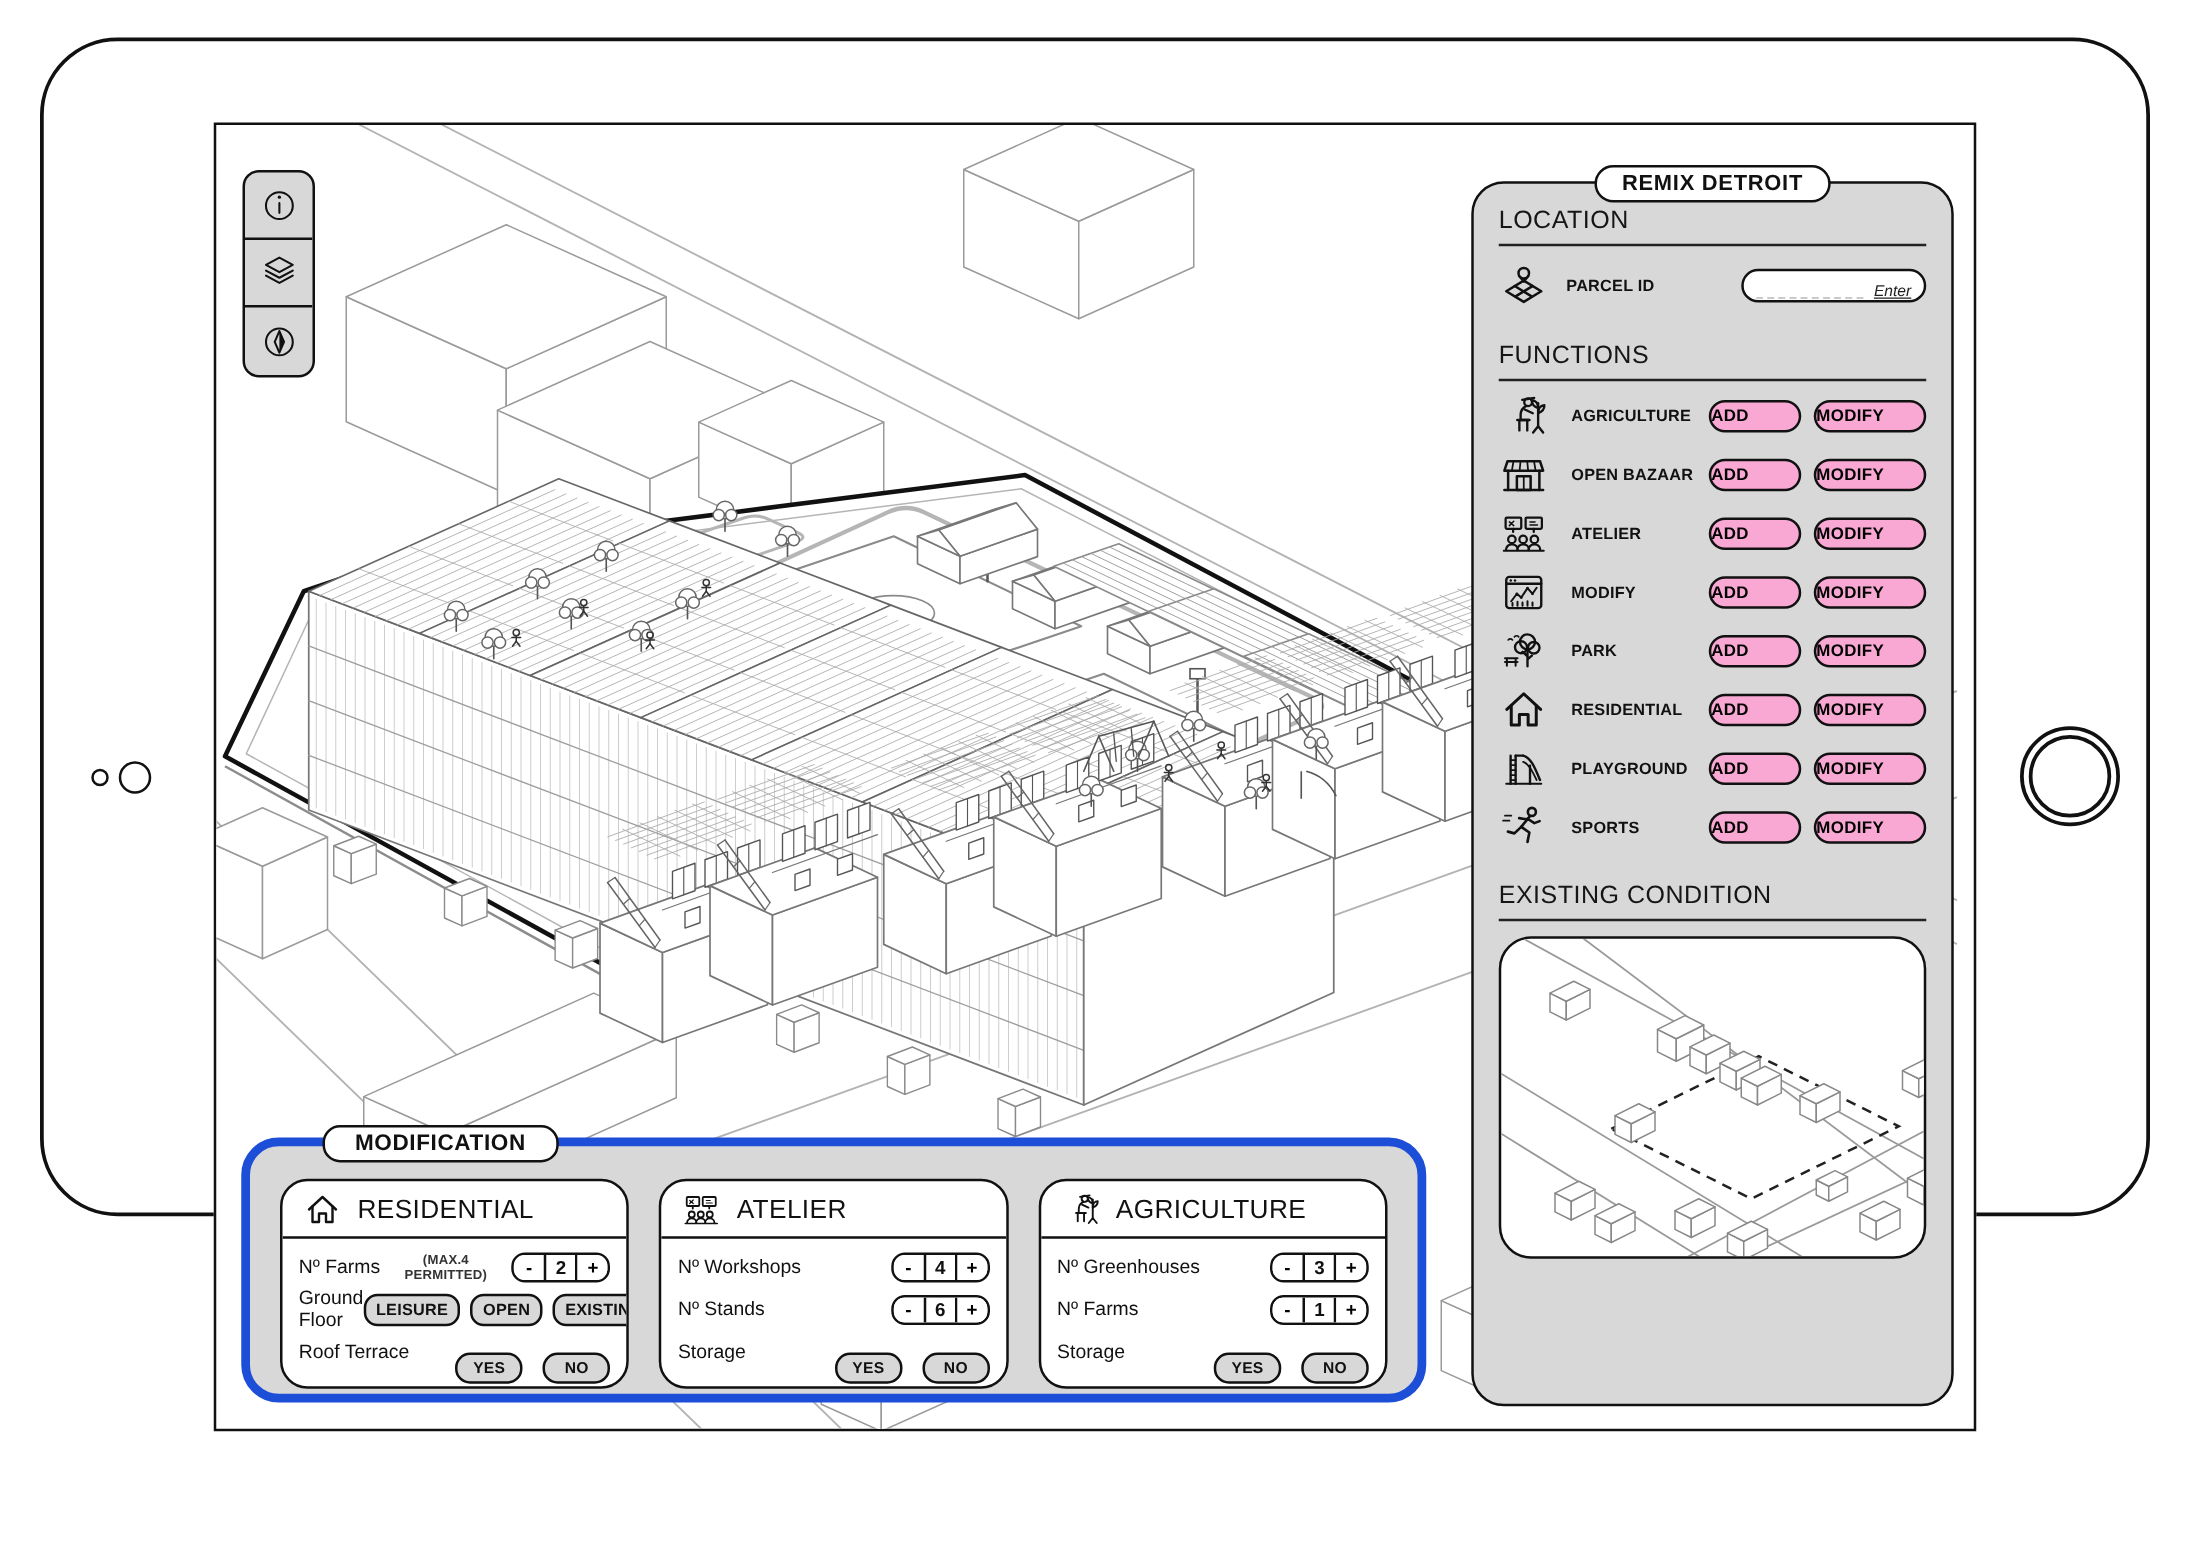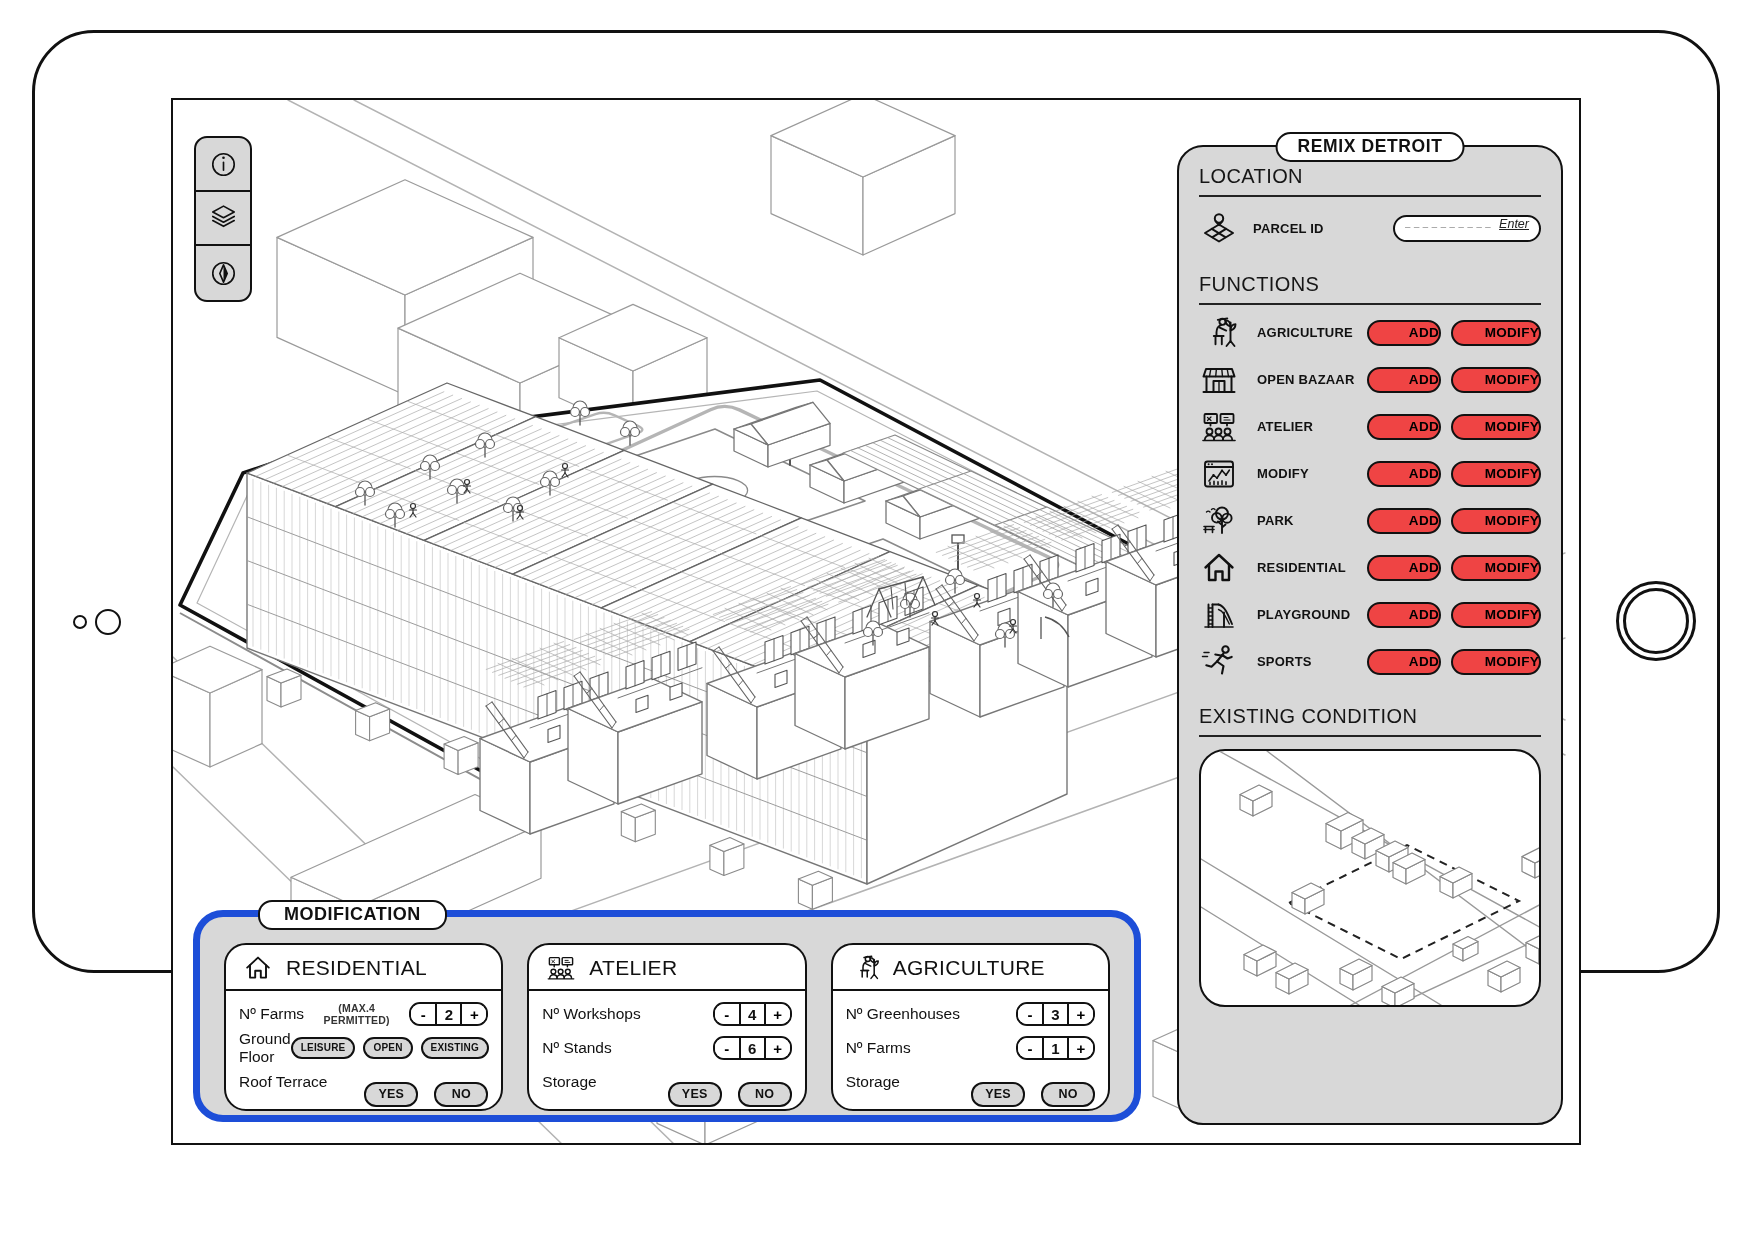--- a/index.html
+++ b/index.html
@@ -23,46 +23,46 @@
   .ic{stroke:#111;fill:none;}
   .tb-icon{width:33px;height:33px;}
 
   
   .panel{position:absolute;left:1004px;top:45px;width:386px;height:980px;background:#d8d8d8;border:2.6px solid #111;border-radius:26px;padding:10px 20px 0 20px;}
   .panel-title{position:absolute;top:-15px;left:50%;transform:translateX(-50%);background:#fff;border:2.5px solid #111;border-radius:15px;padding:2px 20px 3px;font-size:17.5px;font-weight:700;letter-spacing:.6px;white-space:nowrap;}
   .sec-head{font-size:20px;font-weight:400;letter-spacing:.4px;color:#161616;border-bottom:2px solid #222;padding:8px 2px 7px 0;margin:0 0 4px 0;}
   .loc-row{display:grid;grid-template-columns:46px 1fr 148px;align-items:center;column-gap:8px;height:54px;}
   .loc-icon{width:40px;height:40px;}
   .lbl{font-weight:700;font-size:13px;letter-spacing:.2px;}
-  .field{height:27px;border:2px solid #111;border-radius:14px;background:#fff;display:flex;align-items:flex-start;justify-content:space-between;padding:0 10px;cursor:text;}
+  .field{height:27px;border:2px solid #111;border-radius:14px;background:#fff;display:flex;align-items:flex-end;justify-content:space-between;padding:0 10px;cursor:text;}
   .dashes{color:#777;font-size:9.5px;letter-spacing:.5px;white-space:nowrap;overflow:hidden;}
   .action{font-style:italic;font-size:12.5px;text-decoration:underline;color:#222;margin-left:6px;}
   .fn-row{display:grid;grid-template-columns:48px 1fr 74px 90px;align-items:center;column-gap:10px;height:47px;}
   .fn-icon{width:40px;height:40px;}
-  .btn{border:2.2px solid #111;border-radius:13px;background:#ef4444;font-weight:700;font-size:13.5px;text-align:right;padding:3px 0 4px;letter-spacing:.3px;cursor:pointer;font-family:inherit;}
+  .btn{border:2.2px solid #111;border-radius:13px;background:#f9a8d4;font-weight:700;font-size:13.5px;text-align:left;padding:3px 0 4px;letter-spacing:.3px;cursor:pointer;font-family:inherit;}
   .map-wrap{margin-top:12px;width:100%;height:258px;background:#fff;border:2.5px solid #111;border-radius:26px;overflow:hidden;}
 
   
   .mod{position:absolute;left:20px;top:810px;width:948px;height:212px;background:#d8d8d8;border:7px solid #1d4ed8;border-radius:30px;}
   .mod-title{position:absolute;top:-17px;left:58px;background:#fff;border:2.5px solid #111;border-radius:14px;padding:2px 24px 3px;font-size:18px;font-weight:700;letter-spacing:.5px;}
   .cards{display:flex;gap:24px;padding:26px 24px 16px;}
   .card{width:284px;background:#fff;border:2.5px solid #111;border-radius:22px;overflow:hidden;}
   .card-head{display:flex;align-items:center;gap:12px;padding:7px 16px 5px;border-bottom:2.5px solid #111;}
   .card-icon{width:32px;height:32px;}
   .card-title{font-size:21px;letter-spacing:.3px;}
   .card-body{padding:6px 13px 10px;}
   .crow{display:flex;align-items:center;height:34px;}
   .crow .rlabel{font-size:15.5px;color:#111;}
   .note{flex:1;text-align:center;font-size:10.5px;font-weight:700;color:#333;letter-spacing:.2px;}
   .sp{flex:1;}
   .stepper{display:flex;align-items:stretch;height:24px;border:2.2px solid #111;border-radius:11px;background:#fff;overflow:hidden;}
   .st-btn{width:24px;display:flex;align-items:center;justify-content:center;font-size:15px;font-weight:600;cursor:pointer;background:#fff;border:none;font-family:inherit;padding:0;}
   .st-val{width:27px;display:flex;align-items:center;justify-content:center;font-size:15px;font-weight:600;border-left:2px solid #111;border-right:2px solid #111;}
   .pills{display:flex;gap:8px;}
-  .pill{background:#d8d8d8;border:2.2px solid #111;border-radius:11px;font-size:10px;font-weight:700;padding:3px 8px 4px;cursor:pointer;letter-spacing:.2px;}
+  .pill{background:#d8d8d8;border:2.2px solid #111;border-radius:11px;font-size:13px;font-weight:700;padding:3px 8px 4px;cursor:pointer;letter-spacing:.2px;}
   .yn{display:flex;gap:16px;margin-top:25px;}
   .yn .pill{width:54px;text-align:center;font-size:12.5px;border-radius:12px;padding:3px 0 4px;}
 </style>
 </head>
 <body>
 
 <svg width="0" height="0" style="position:absolute">
 <defs>
 <symbol id="i-info" viewBox="0 0 40 40">
         <g stroke-width="2" stroke-linecap="round" stroke-linejoin="round">

